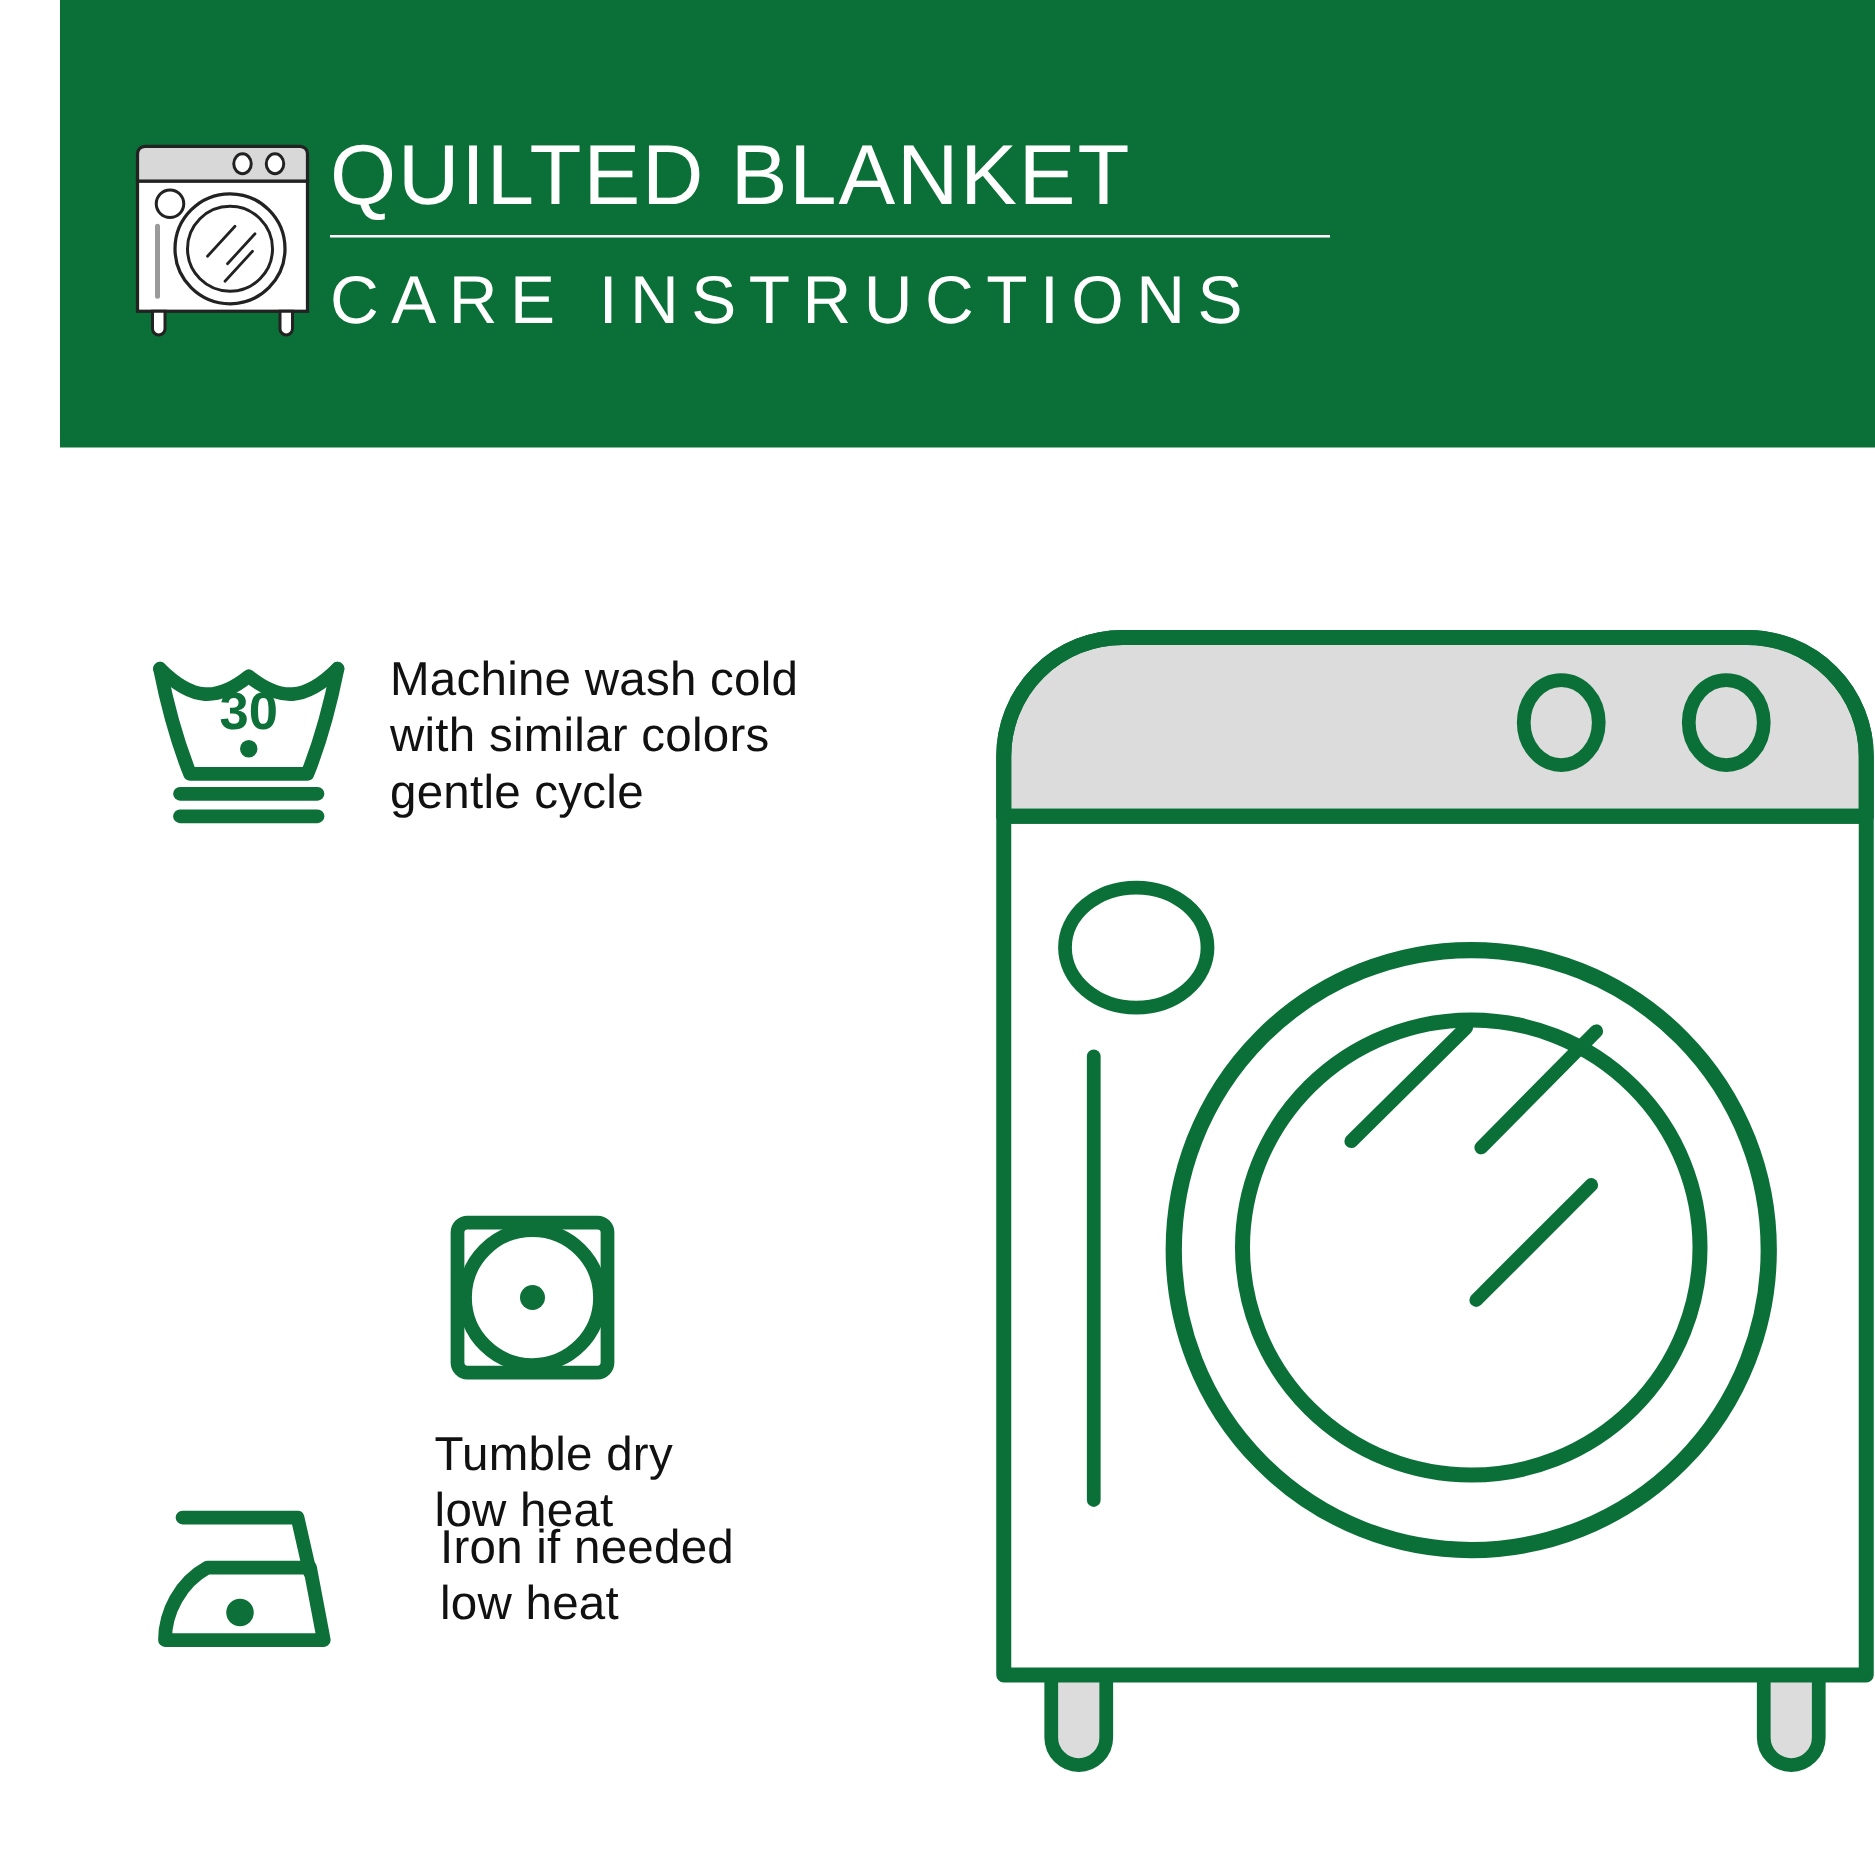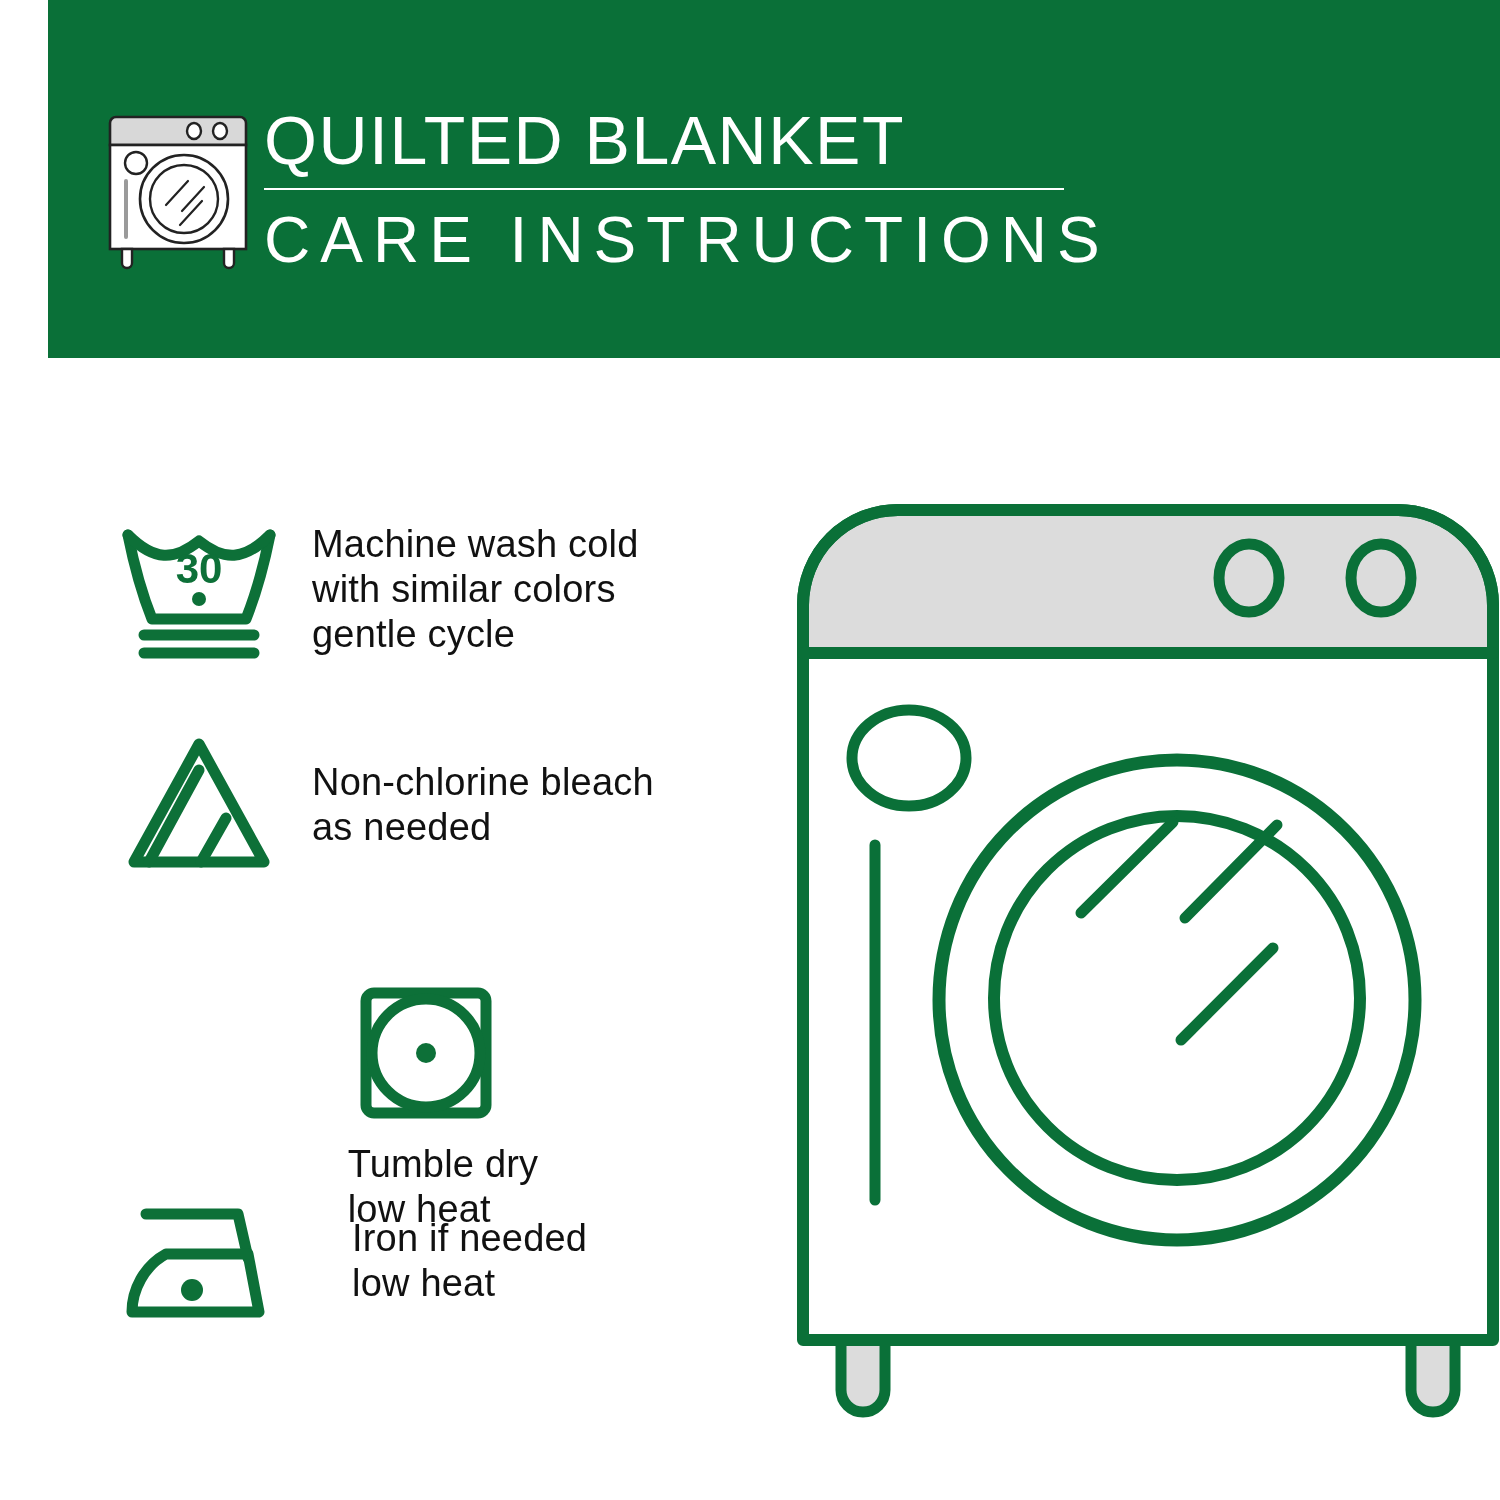--- a/index.html
+++ b/index.html
@@ -50,40 +50,39 @@
   }
   #title-divider {
     margin-top: 8px;
     width: 800px;
     height: 2px;
     background: #ffffff;
   }
   #title-sub {
     margin-top: 14px;
     color: #ffffff;
-    font-size: 64px;
+    font-size: 54px;
     line-height: 72px;
     font-weight: 400;
     letter-spacing: 10px;
     white-space: nowrap;
   }
 
   
   .care-row {
     position: absolute;
     left: 66px;
     width: 640px;
     display: flex;
     align-items: center;
   }
   .care-icon {
     width: 180px;
     flex: 0 0 180px;
     display: flex;
-    align-items: center;
     justify-content: flex-start;
   }
   .care-label {
     color: #111111;
     font-size: 38px;
     line-height: 45px;
     font-weight: 400;
     letter-spacing: 0.2px;
     white-space: pre-line;
     padding-left: 18px;
@@ -156,33 +155,20 @@
         </g>
         <text x="85" y="68" text-anchor="middle" font-family="Liberation Sans, sans-serif" font-size="42" font-weight="700" fill="#0d7038">30</text>
         <circle cx="85" cy="84" r="7" fill="#0d7038"></circle>
       </svg>
     </div>
     <div class="care-label">Machine wash cold
 with similar colors
 gentle cycle</div>
   </div>
 
-  <div class="care-row" id="care-row-1">
-    <div class="care-icon">
-      <svg viewBox="0 0 170 150" width="170" height="150" aria-hidden="true">
-        <g fill="none" stroke="#0d7038" stroke-width="11" stroke-linecap="round" stroke-linejoin="round">
-          <path d="M85 14 L150 132 L20 132 Z"></path>
-          <line x1="85" y1="40" x2="35" y2="132"></line>
-          <line x1="112" y1="88" x2="87" y2="132"></line>
-        </g>
-      </svg>
-    </div>
-    <div class="care-label">Non-chlorine bleach
-as needed</div>
-  </div>
 
   <div class="care-row" id="care-row-2">
     <div class="care-icon">
       <svg viewBox="0 0 170 150" width="170" height="150" aria-hidden="true">
         <g fill="none" stroke="#0d7038" stroke-width="11" stroke-linejoin="round">
           <rect x="22" y="16" width="120" height="120" rx="8"></rect>
           <circle cx="82" cy="76" r="54"></circle>
         </g>
         <circle cx="82" cy="76" r="10" fill="#0d7038"></circle>
       </svg>

